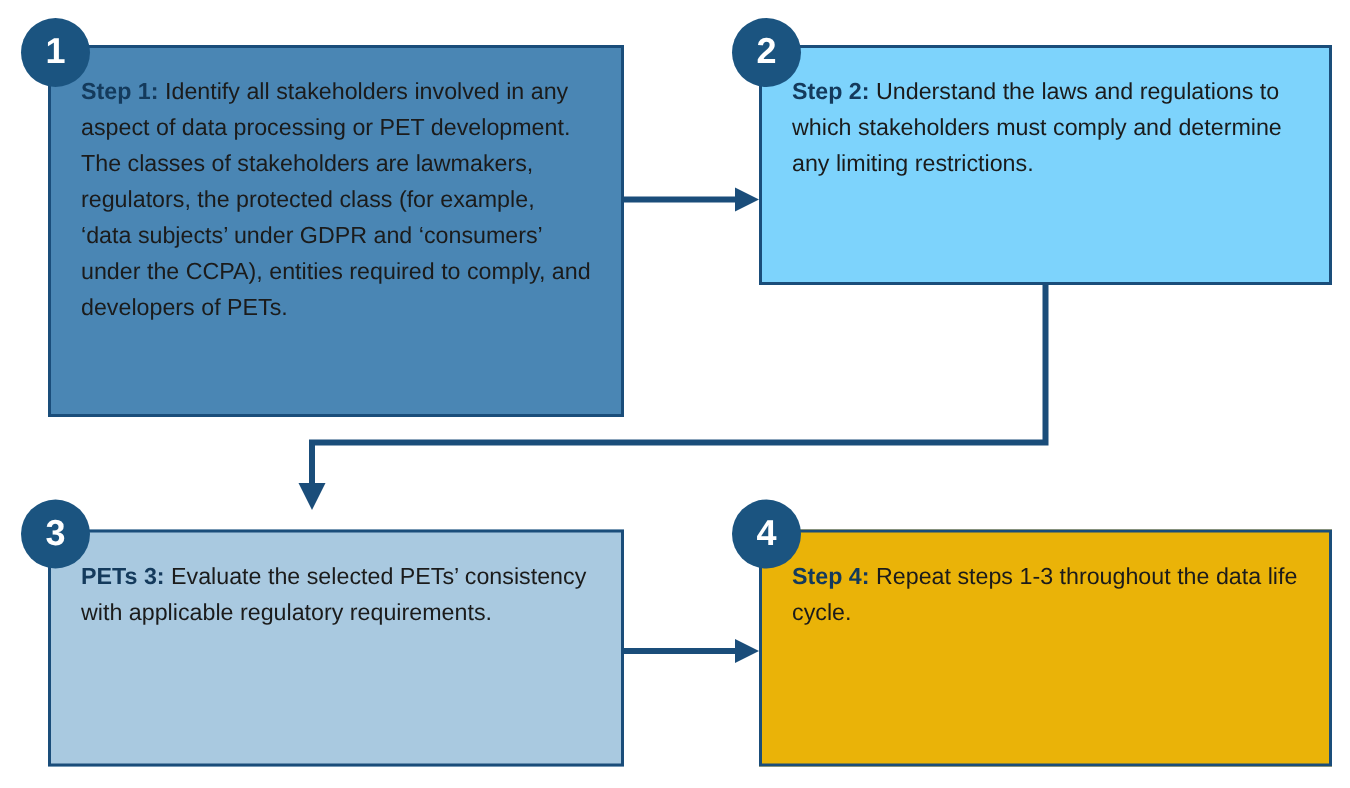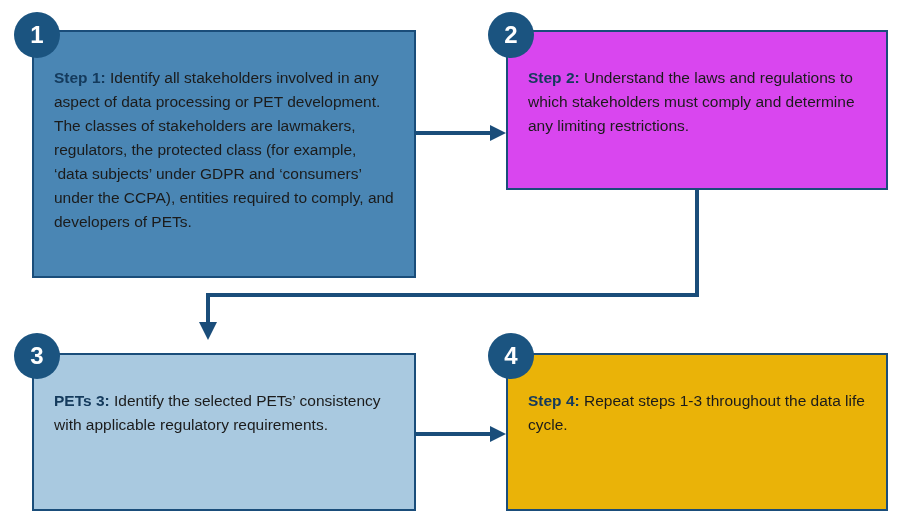--- a/index.html
+++ b/index.html
@@ -21,21 +21,20 @@
   .step-box {
     position: absolute;
     box-sizing: border-box;
     border: 2px solid #1a4d7a;
     padding: 18px 20px 16px 20px;
   }
   .step-text {
     font-size: 15.5px;
     line-height: 1.55;
     color: #1b1b1b;
-    margin-top: 16px;
   }
   .step-text .lead {
     font-weight: bold;
     color: #143a5c;
   }
   .badge {
     position: absolute;
     width: 46px;
     height: 46px;
     border-radius: 50%;
@@ -92,32 +91,32 @@
   </div>
   <div class="step-box" id="box1" style="background: rgb(74, 134, 180); border-color: rgb(26, 77, 122);">
     <div class="step-text">
       <span class="lead">Step 1:</span><span> Identify all stakeholders involved in any aspect of data processing or PET development. The classes of stakeholders are lawmakers, regulators, the protected class (for example, ‘data subjects’ under GDPR and ‘consumers’ under the CCPA), entities required to comply, and developers of PETs.</span>
     </div>
   </div>
 
   <div class="badge" id="badge2" style="background: rgb(27, 84, 128);">
     <span>2</span>
   </div>
-  <div class="step-box" id="box2" style="background: #d946ef; border-color: rgb(26, 77, 122);">
+  <div class="step-box" id="box2" style="background: #7dd3fc; border-color: rgb(26, 77, 122);">
     <div class="step-text">
       <span class="lead">Step 2:</span><span> Understand the laws and regulations to which stakeholders must comply and determine any limiting restrictions.</span>
     </div>
   </div>
 
   <div class="badge" id="badge3" style="background: rgb(27, 84, 128);">
     <span>3</span>
   </div>
   <div class="step-box" id="box3" style="background: rgb(169, 201, 224); border-color: rgb(26, 77, 122);">
     <div class="step-text">
-      <span class="lead">PETs 3:</span><span> Identify the selected PETs’ consistency with applicable regulatory requirements.</span>
+      <span class="lead">PETs 3:</span><span> Evaluate the selected PETs’ consistency with applicable regulatory requirements.</span>
     </div>
   </div>
 
   <div class="badge" id="badge4" style="background: rgb(27, 84, 128);">
     <span>4</span>
   </div>
   <div class="step-box" id="box4" style="background: #eab308; border-color: rgb(26, 77, 122);">
     <div class="step-text">
       <span class="lead">Step 4:</span><span> Repeat steps 1-3 throughout the data life cycle.</span>
     </div>

